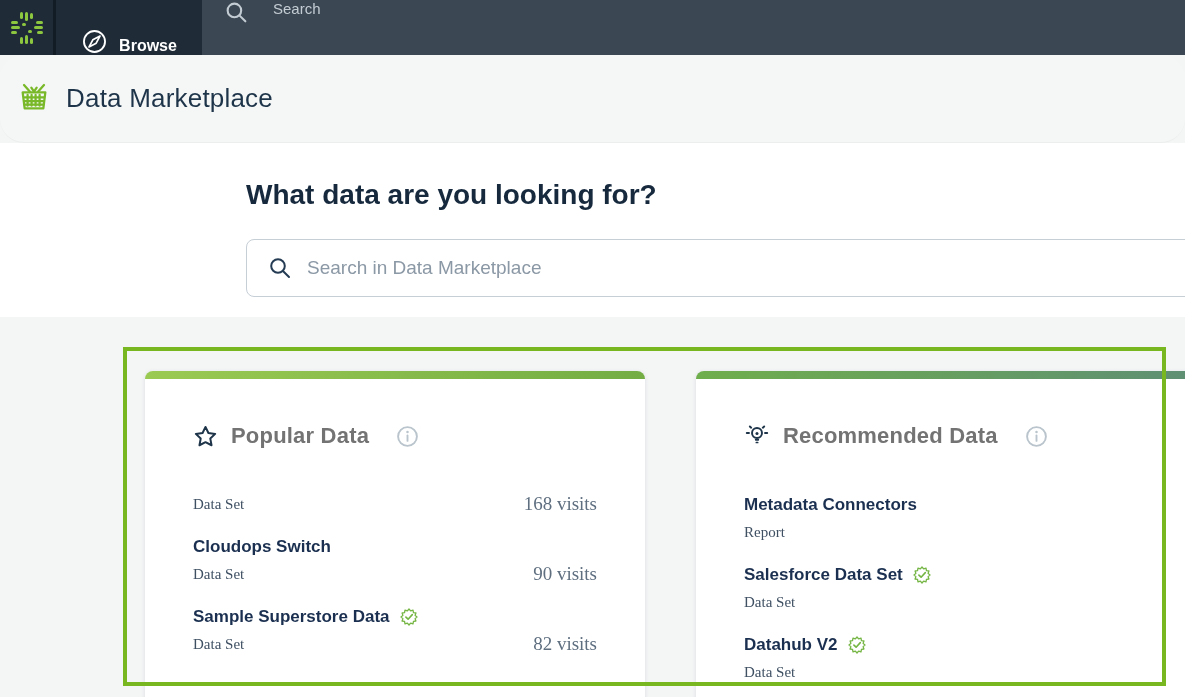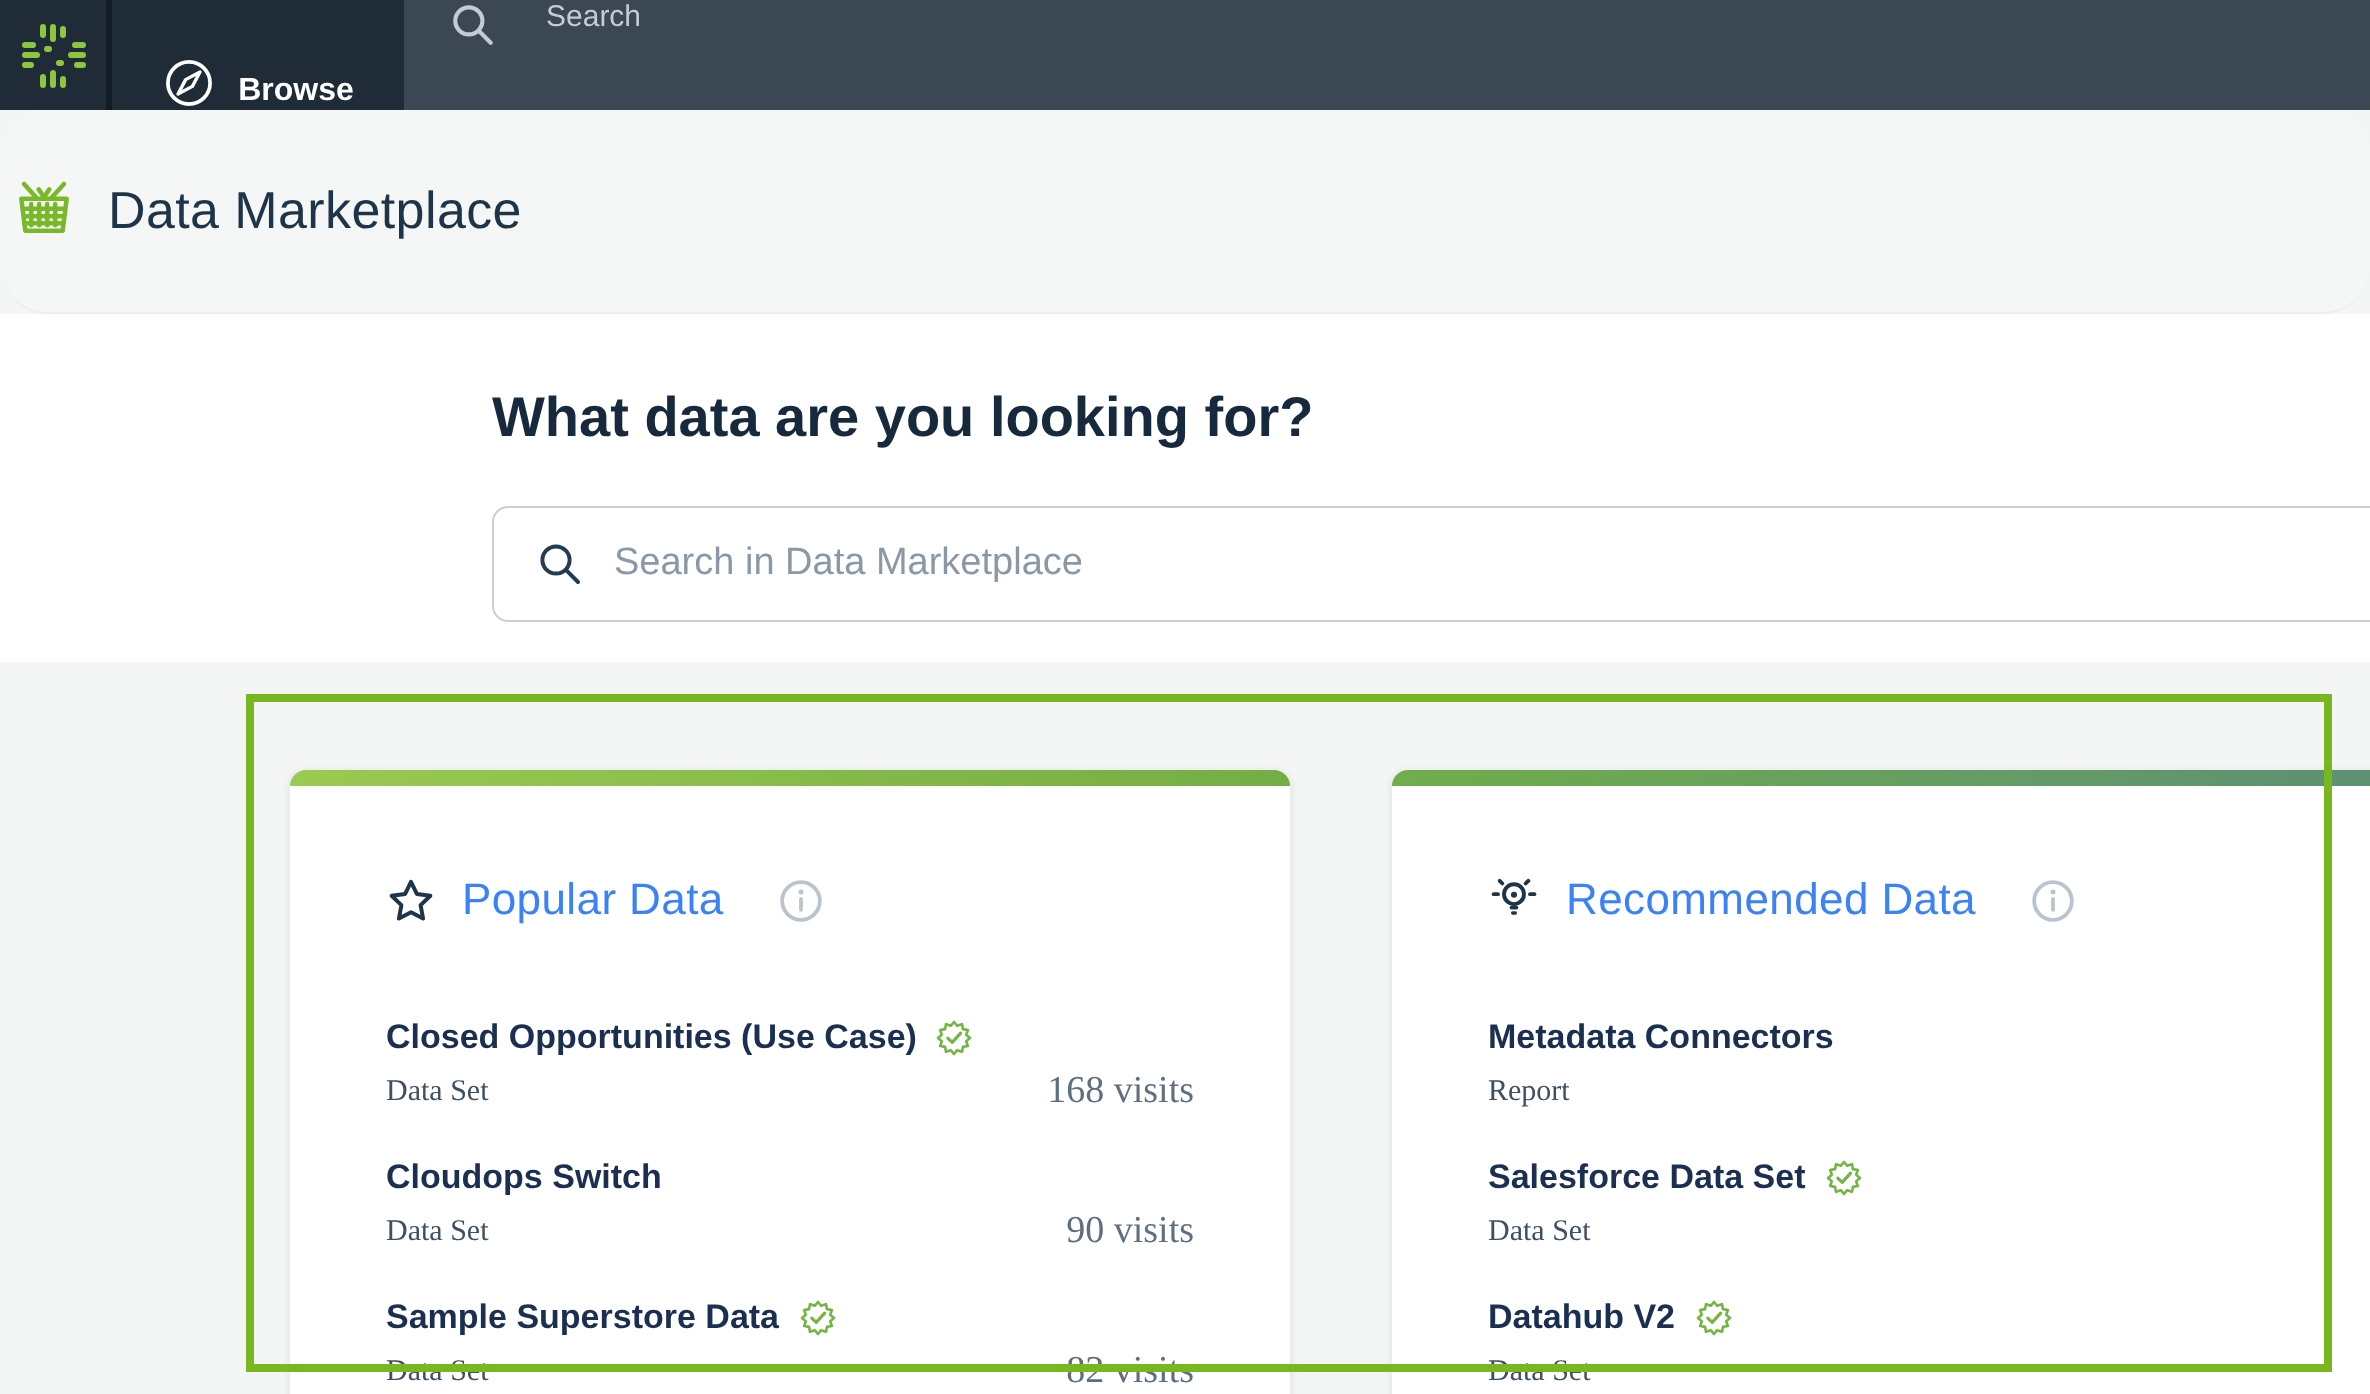--- a/index.html
+++ b/index.html
@@ -11,22 +11,22 @@
   .logo-cell { width:53px; display:flex; align-items:center; justify-content:center; background:#1f2b36; }
   .topbar-sep { width:3px; background:#121c25; }
   .browse-btn { width:146px; display:flex; align-items:flex-end; justify-content:center; gap:11px;
                 background:#1f2b36; cursor:pointer; }
   .browse-label { color:#ffffff; font-size:16px; font-weight:700; }
   .topbar-search { flex:1; background:#3b4753; display:flex; align-items:flex-start; gap:24px;
                    padding-left:22px; cursor:pointer; }
   .topbar-search-label { color:#c3ccd3; font-size:15px; }
 
   
-  .page-header { height:102px; background:#f5f7f7; display:flex; align-items:center;
-                 gap:16px; padding-left:6px; border-bottom:1px solid #eceeee;border-radius:24px; }
+  .page-header { height:88px; background:#f5f7f7; display:flex; align-items:center;
+                 gap:16px; padding-left:18px; border-bottom:1px solid #eceeee;border-radius:24px; }
   .page-title { color:#1e3449; font-size:26px; font-weight:500; letter-spacing:.2px; }
 
   
   .hero { height:174px; background:#ffffff; padding-left:246px; }
   .hero-heading { padding-top:36px; color:#16293d; font-size:28px; font-weight:700; }
   .hero-search { margin-top:28px; width:1010px; height:58px; background:#fff;
                  border:1px solid #c6ced6; border-radius:8px; display:flex; align-items:center;
                  padding-left:21px; gap:15px; }
   .hero-search input { border:none; outline:none; flex:1; font-size:19px; color:#1e3449;
                        font-family:"Liberation Sans", sans-serif; background:transparent; }
@@ -36,21 +36,21 @@
   .content { height:386px; background:#f4f5f5; position:relative; }
   .card { position:absolute; top:54px; border-radius:8px 8px 0 0;
           box-shadow:0 1px 4px rgba(31,51,73,.12); }
   .card-popular { left:145px; width:500px; }
   .card-recommended { left:696px; width:520px; }
   .card-accent { height:8px; border-radius:8px 8px 0 0; }
   .accent-popular { background:linear-gradient(90deg,#9bca52,#73ad44); }
   .accent-recommended { background:linear-gradient(90deg,#6fae4c,#5e8e76); }
   .card-body { background:#ffffff; padding:44px 48px 40px 48px; min-height:340px; }
   .card-head { display:flex; align-items:center; gap:13px; }
-  .card-title { color:#3b82f6; font-size:22px; font-weight:400; letter-spacing:.2px; }
+  .card-title { color:#737373; font-size:22px; font-weight:700; letter-spacing:.2px; }
   .info-icon { margin-left:14px; cursor:pointer; }
   .card-items { margin-top:46px; }
   .md-item { margin-bottom:24px; cursor:pointer; }
   .md-item-title-row { display:flex; align-items:center; gap:10px; }
   .md-item-title { color:#1b3050; font-size:17px; font-weight:700; line-height:20px; }
   .md-item-meta { margin-top:8px; display:flex; justify-content:space-between;
                   align-items:center; line-height:18px;font-family:Liberation Serif, serif; }
   .md-type { color:#3f5063; font-size:15px; }
   .md-visits { color:#5f6f80; font-size:19px; }
 
@@ -143,27 +143,20 @@
         <span class="card-title">Popular Data</span>
         <svg class="info-icon" width="23" height="23" viewBox="0 0 22 22">
           <circle cx="11" cy="11" r="9" fill="none" stroke="#b9c4cc" stroke-width="1.8"></circle>
           <line x1="11" y1="10" x2="11" y2="15.2" stroke="#b9c4cc" stroke-width="1.8" stroke-linecap="round"></line>
           <circle cx="11" cy="6.7" r="1.2" fill="#b9c4cc"></circle>
         </svg>
       </div>
       <div class="card-items">
 
         <div class="md-item">
-          <div class="md-item-title-row">
-            <span class="md-item-title">Closed Opportunities (Use Case)</span>
-            <svg width="18" height="18" viewBox="0 0 18 18">
-              <polygon points="17,9 15.09,10.63 15.93,13 13.45,13.45 13,15.93 10.63,15.09 9,17 7.37,15.09 5,15.93 4.55,13.45 2.07,13 2.91,10.63 1,9 2.91,7.37 2.07,5 4.55,4.55 5,2.07 7.37,2.91 9,1 10.63,2.91 13,2.07 13.45,4.55 15.93,5 15.09,7.37" fill="none" stroke="#74b543" stroke-width="1.3" stroke-linejoin="round"></polygon>
-              <path d="M5.9,9.1 L8.1,11.2 L12.3,6.6" fill="none" stroke="#74b543" stroke-width="1.6" stroke-linecap="round" stroke-linejoin="round"></path>
-            </svg>
-          </div>
           <div class="md-item-meta">
             <span class="md-type">Data Set</span>
             <span class="md-visits">168 visits</span>
           </div>
         </div>
 
         <div class="md-item">
           <div class="md-item-title-row">
             <span class="md-item-title">Cloudops Switch</span>
           </div>

